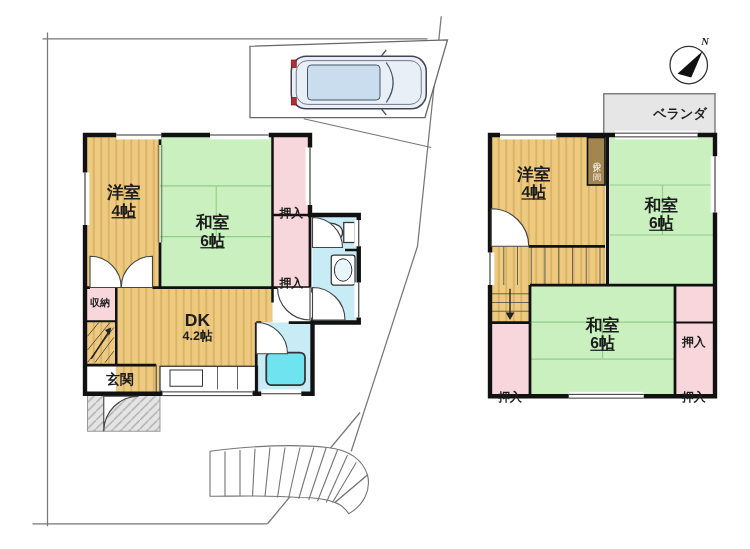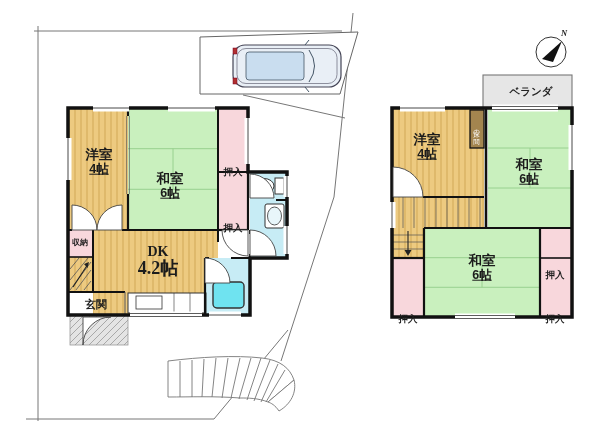--- a/index.html
+++ b/index.html
@@ -5,22 +5,22 @@
   html,body{margin:0;padding:0;background:#fff;}
   .stage{position:relative;width:600px;height:439px;background:#ffffff;
          font-family:"Liberation Sans",sans-serif;overflow:hidden;}
   .stage svg{position:absolute;left:0;top:0;}
   .lbl{position:absolute;transform:translate(-50%,-50%);text-align:center;
        color:#1c1c1c;font-weight:700;line-height:1.1;white-space:nowrap;}
   .lbl .nm{display:block;}
   .lbl .sz{display:block;}
   .room{font-size:13.5px;}
   .room .sz{font-size:12.5px;text-decoration:underline;}
-  .dk{font-size:14px;font-family:Liberation Serif, serif;}
-  .dk .sz{font-size:18px;}
+  .dk{font-size:14px;}
+  .dk .sz{font-size:10px;}
   .small{font-size:9.5px;margin-top:32px;}
   .tiny{font-size:8px;text-align:center;}
   .entry{font-size:11px;}
   .veranda-lbl{font-size:10.5px;color:#222;}
   .tokonoma-lbl{writing-mode:vertical-rl;font-size:6.5px;color:#fff;
        font-weight:400;transform:translate(-50%,-50%);letter-spacing:0px;}
   .north{font-size:8.5px;font-style:italic;font-family:"Liberation Serif",serif;font-weight:700;}
 </style>
 </head>
 <body>
@@ -249,17 +249,17 @@
   <span class="nm">和室</span>
   <span class="sz">6帖</span>
 </div>
 <div class="lbl room" style="left:482px;top:268px;">
   <span class="nm">和室</span>
   <span class="sz">6帖</span>
 </div>
 <div class="lbl small" style="left:408px;top:287px;">押入</div>
 <div class="lbl small" style="left:555px;top:243px;">押入</div>
 <div class="lbl small" style="left:555px;top:287px;">押入</div>
-<div class="lbl veranda-lbl" style="left:531px;top:92px;">ベランダ</div>
+<div class="lbl veranda-lbl" style="left:544px;top:92px;">ベランダ</div>
 <div class="lbl tokonoma-lbl" style="left:477px;top:129px;">床の間</div>
 <div class="lbl north" style="left:564px;top:34px;">N</div>
 
 </div>
 
 </body></html>

